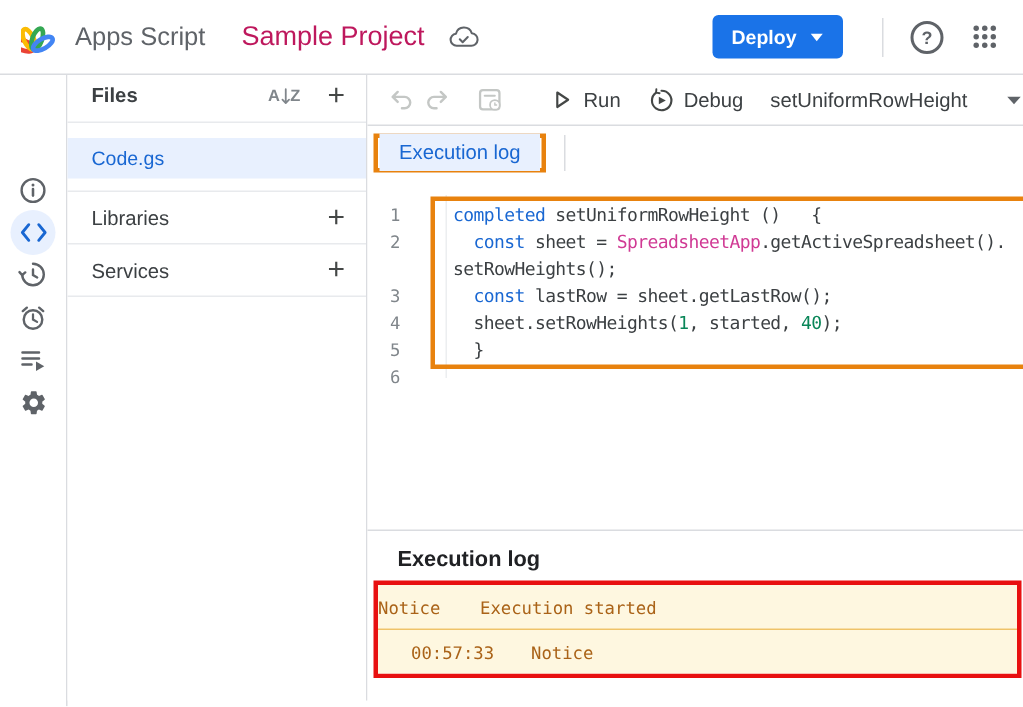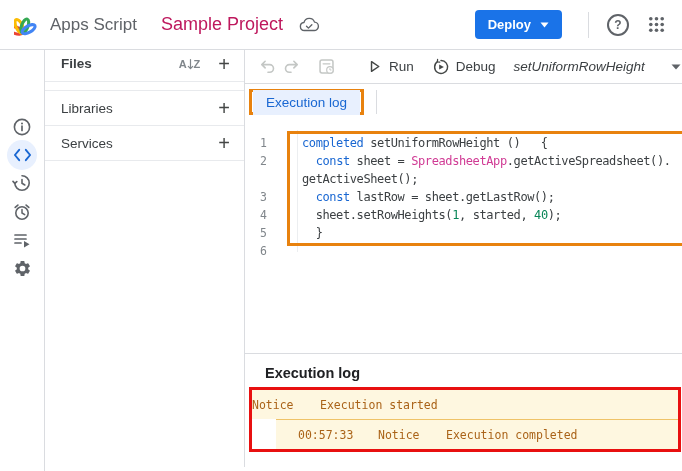--- a/index.html
+++ b/index.html
@@ -54,21 +54,21 @@
   .toolbar{height:34px;border-bottom:1px solid #dadce0;display:flex;align-items:center;
     padding-left:13px;box-sizing:border-box;}
   .tb-icon{width:20px;height:20px;display:flex;align-items:center;justify-content:center;
     background:none;border:none;padding:0;cursor:pointer;}
   .tb-icon + .tb-icon{margin-left:5px;}
   .tb-sep{width:1px;height:20px;background:#dadce0;margin:0 8px;}
   .tb-group{display:flex;align-items:center;gap:6px;background:none;border:none;padding:0;
     font-family:inherit;font-size:13.5px;color:#3c4043;cursor:pointer;}
   .tb-run{margin-left:14px;}
   .tb-debug{margin-left:18px;}
-  .fn-select{margin-left:18px;gap:26px;font-style:italic;}
+  .fn-select{margin-left:18px;gap:26px;}
   .tb-end-sep{margin-left:12px;}
   .disabled-ic{color:#c4c7c5;}
   .dark-ic{color:#444746;}
 
   .tabrow{height:36px;display:flex;align-items:center;padding-left:4px;}
   .annot-orange{border:3px solid var(--annot-orange,#e8820e);padding:1px;display:inline-block;}
   .tab-chip{background:#e8f0fe;color:#1967d2;font-size:13.5px;padding:5px 13px;cursor:pointer;
     white-space:nowrap;}
   .tab-sep{width:1px;height:24px;background:#dadce0;margin-left:12px;}
 
@@ -85,21 +85,21 @@
   .tok-cls{color:var(--cls,#d03a94);}
   .tok-num{color:var(--num,#098658);}
 
   .bottom-panel{position:absolute;left:0;top:303px;width:437px;height:118px;
     border-top:1px solid #dadce0;box-sizing:border-box;}
   .bp-title{margin:11px 0 0 20px;font-size:14.5px;font-weight:600;color:#202124;}
   .annot-log{position:absolute;left:4px;top:33px;width:426px;border:3px solid var(--annot-red,#e81010);
     box-sizing:content-box;}
   .log-row{height:29px;display:flex;align-items:center;background:var(--log-bg,#fef7e0);
     font-family:"DejaVu Sans Mono",monospace;font-size:11.5px;color:var(--log-text,#aa6318);}
-  .log-row + .log-row{border-top:1px solid #efc368;margin-left:24px;}
+  .log-row + .log-row{border-top:1px solid #efc368;}
   .log-time{padding-left:22px;width:80px;box-sizing:content-box;flex-shrink:0;}
   .log-level{width:68px;flex-shrink:0;}
   .log-msg{flex:1;white-space:nowrap;}
 </style>
 </head>
 <body>
 
 <div id="screen">
 
   <div class="header">
@@ -183,20 +183,23 @@
   </div>
 
   <div class="files">
     <div class="files-header">
       <span class="files-title">Files</span>
       <span class="az-sort">A<svg width="7" height="12" viewBox="0 0 7 12">
             <path d="M3.5 1.5 v9 M1.3 8.4 l2.2 2.3 2.2-2.3" fill="none" stroke="currentColor" stroke-width="1.2" stroke-linecap="round" stroke-linejoin="round"></path>
           </svg>Z</span>
       <span class="plus-btn">+</span>
     </div>
+    <div class="file-row selected">
+      <span>Code.gs</span>
+    </div>
     <div class="files-sep"></div>
     <div class="section-row">
       <span class="section-label">Libraries</span>
       <span class="plus-btn">+</span>
     </div>
     <div class="section-row">
       <span class="section-label">Services</span>
       <span class="plus-btn">+</span>
     </div>
   </div>
@@ -260,21 +263,21 @@
           <div class="code-row">
             <span class="ln">1</span>
             <span class="lc"><span class="tok-kw">completed</span><span> setUniformRowHeight ()   {</span></span>
           </div>
           <div class="code-row">
             <span class="ln">2</span>
             <span class="lc"><span>  </span><span class="tok-kw">const</span><span> sheet = </span><span class="tok-cls">SpreadsheetApp</span><span>.getActiveSpreadsheet().</span></span>
           </div>
           <div class="code-row">
             <span class="ln"></span>
-            <span class="lc"><span>getActiveSheet();</span></span>
+            <span class="lc"><span>setRowHeights();</span></span>
           </div>
           <div class="code-row">
             <span class="ln">3</span>
             <span class="lc"><span>  </span><span class="tok-kw">const</span><span> lastRow = sheet.getLastRow();</span></span>
           </div>
           <div class="code-row">
             <span class="ln">4</span>
             <span class="lc"><span>  sheet.setRowHeights(</span><span class="tok-num">1</span><span>, started, </span><span class="tok-num">40</span><span>);</span></span>
           </div>
           <div class="code-row">
@@ -293,20 +296,19 @@
       <div class="bp-title">Execution log</div>
       <div class="annot-log">
         <div id="log-rows">
             <div class="log-row">
               <span class="log-level">Notice</span>
               <span class="log-msg">Execution started</span>
             </div>
             <div class="log-row">
               <span class="log-time">00:57:33</span>
               <span class="log-level">Notice</span>
-              <span class="log-msg">Execution completed</span>
             </div>
           </div>
       </div>
     </div>
 
   </div>
 </div>
 
 </body></html>

